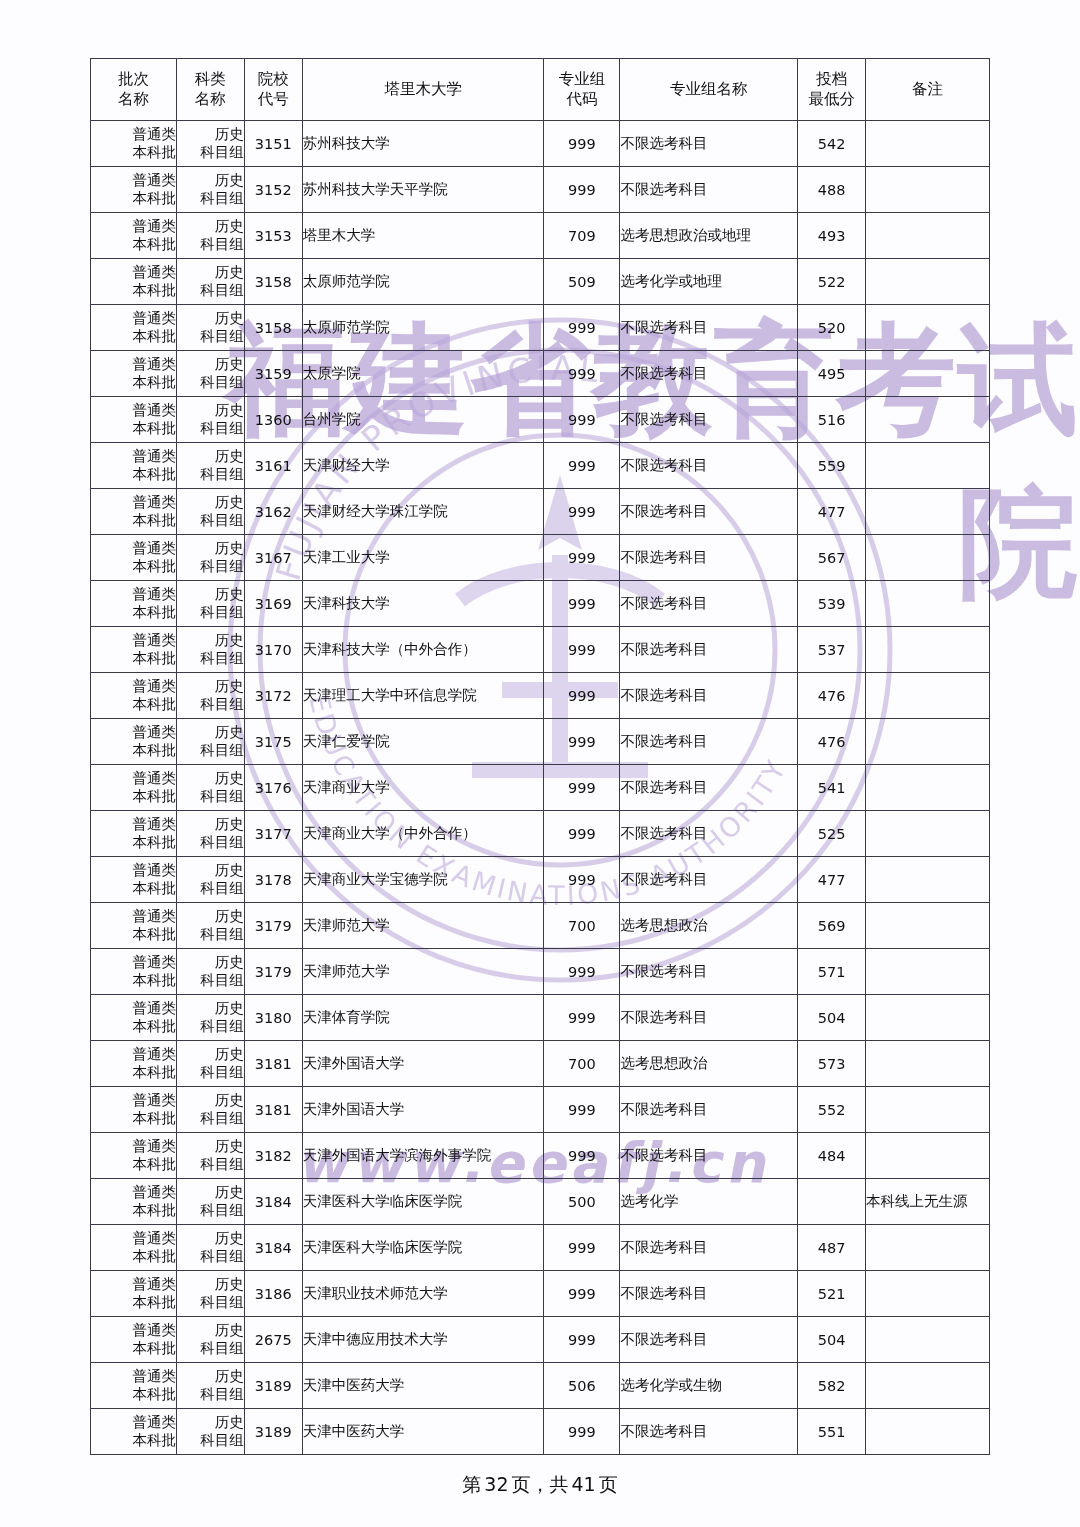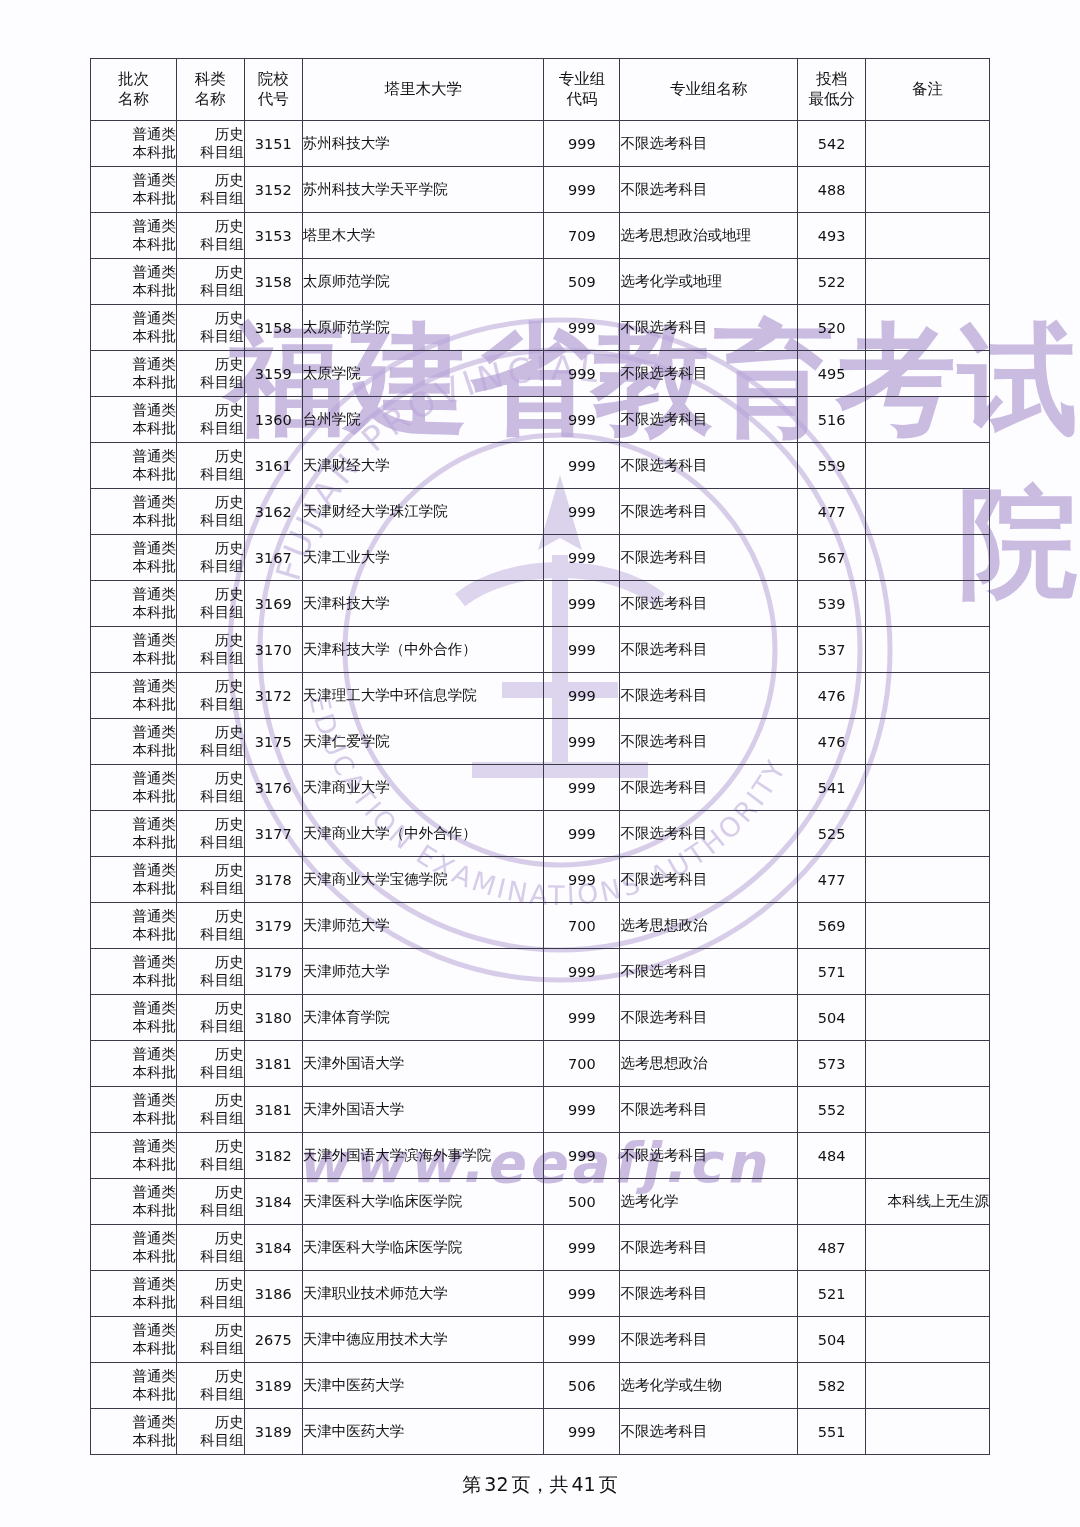--- a/index.html
+++ b/index.html
@@ -83,21 +83,21 @@
   td.c-code, td.c-group, td.c-score {
     text-align: center;
     vertical-align: middle;
   }
   td.c-name, td.c-groupname, td.c-note {
     text-align: left;
     vertical-align: middle;
     padding-left: 8px;
     line-height: 1.3;
   }
-  td.c-note { font-size: 14.5px; padding-left: 6px; padding-right: 4px; text-align: right; }
+  td.c-note { font-size: 14.5px; padding-left: 6px; padding-right: 4px; }
 
   tbody tr { height: 46px; }
 
   
   col.w-batch { width: 86px; }
   col.w-subject { width: 68px; }
   col.w-code { width: 58px; }
   col.w-name { width: 242px; }
   col.w-group { width: 76px; }
   col.w-groupname { width: 178px; }

